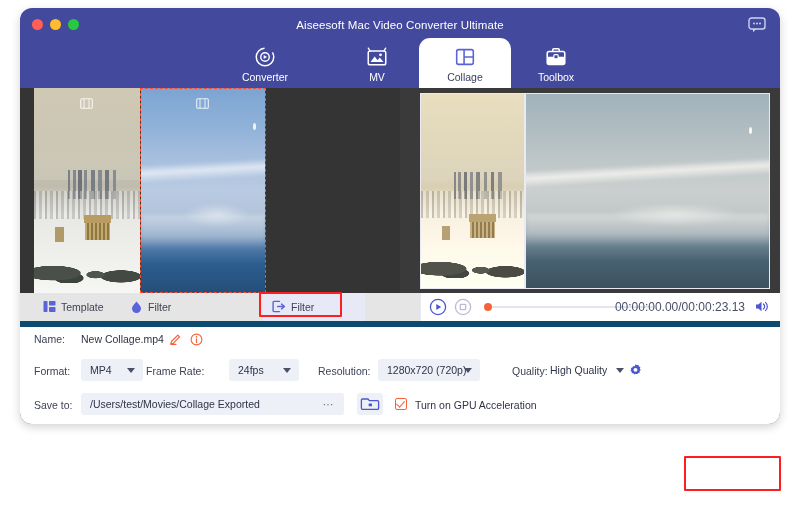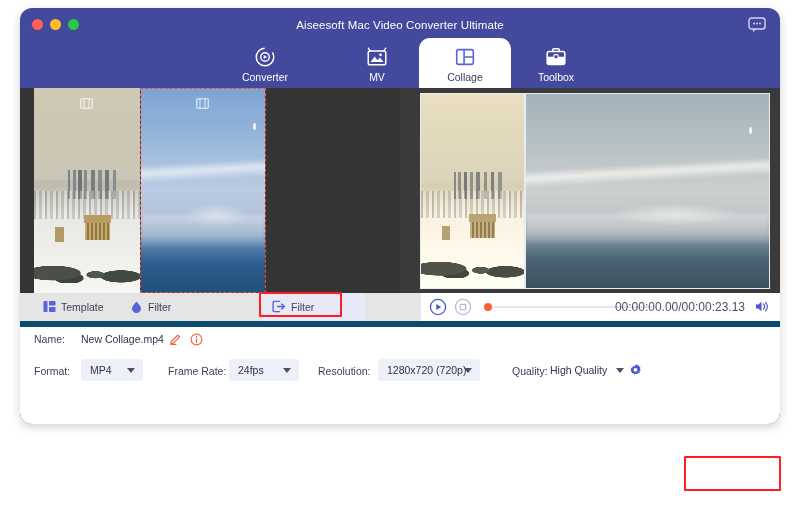--- a/index.html
+++ b/index.html
@@ -679,21 +679,21 @@
         </span>
       </div>
 
       <div class="row" style="top:66px;">
         <span class="lbl" style="left:14px;">Format:</span>
         <div class="field" style="left:61px; width:62px;">
           <span class="ftxt">MP4</span>
           <span class="caret"></span>
         </div>
 
-        <span class="lbl" style="left:148px;">Frame Rate:</span>
+        <span class="lbl" style="left:126px;">Frame Rate:</span>
         <div class="field" style="left:209px; width:70px;">
           <span class="ftxt">24fps</span>
           <span class="caret"></span>
         </div>
 
         <span class="lbl" style="left:298px;">Resolution:</span>
         <div class="field" style="left:358px; width:102px;">
           <span class="ftxt">1280x720 (720p)</span>
           <span class="caret"></span>
         </div>
@@ -707,20 +707,37 @@
           <svg viewBox="0 0 16 16" width="15" height="15">
             <path d="M8 1.2 L9.4 2.3 L11.1 1.9 L11.6 3.6 L13.2 4.3 L12.6 6 L13.7 7.4
                      L12.3 8.6 L12.5 10.3 L10.8 10.6 L9.9 12.1 L8.3 11.5 L6.8 12.3
                      L5.8 11 L4.1 10.9 L4 9.2 L2.6 8.2 L3.5 6.8 L3 5.2 L4.7 4.8
                      L5.4 3.2 L7 3.7 Z" fill="#4b56cf"></path>
             <circle cx="8" cy="7.3" r="2.1" fill="#ffffff"></circle>
           </svg>
         </span>
       </div>
 
+      <div class="row" style="top:100px;">
+        <span class="lbl" style="left:14px;">Save to:</span>
+        <div class="field" style="left:61px; width:263px;">
+          <span class="ftxt">/Users/test/Movies/Collage Exported</span>
+          <span class="ellipsis">⋯</span>
+        </div>
+        <div class="iconbtn" style="left:337px;">
+          <svg viewBox="0 0 26 22" width="26" height="22">
+            <path d="M5.5 6 L11 6 L12.4 7.6 L20.5 7.6 A1.1 1.1 0 0 1 21.6 8.7 L21.6 15.2
+                     A1.1 1.1 0 0 1 20.5 16.3 L5.5 16.3 A1.1 1.1 0 0 1 4.4 15.2 L4.4 7.1
+                     A1.1 1.1 0 0 1 5.5 6 Z" fill="none" stroke="#4b56cf" stroke-width="1.3"></path>
+            <rect x="11.6" y="10.6" width="3.4" height="2.6" rx="0.5" fill="#4b56cf"></rect>
+          </svg>
+        </div>
+        <div class="chk" style="left:375px; top:5px;"></div>
+        <span class="val-plain" style="left:395px;">Turn on GPU Acceleration</span>
+      </div>
 
       <div class="row" style="top:137px;">
         <span class="lbl" style="left:14px;">Complete:</span>
       </div>
     </div>
 
   </div>
 
   <div class="anno" style="left:259px; top:292px; width:83px; height:25px;"></div>
   <div class="anno" style="left:684px; top:456px; width:97px; height:35px;"></div>

